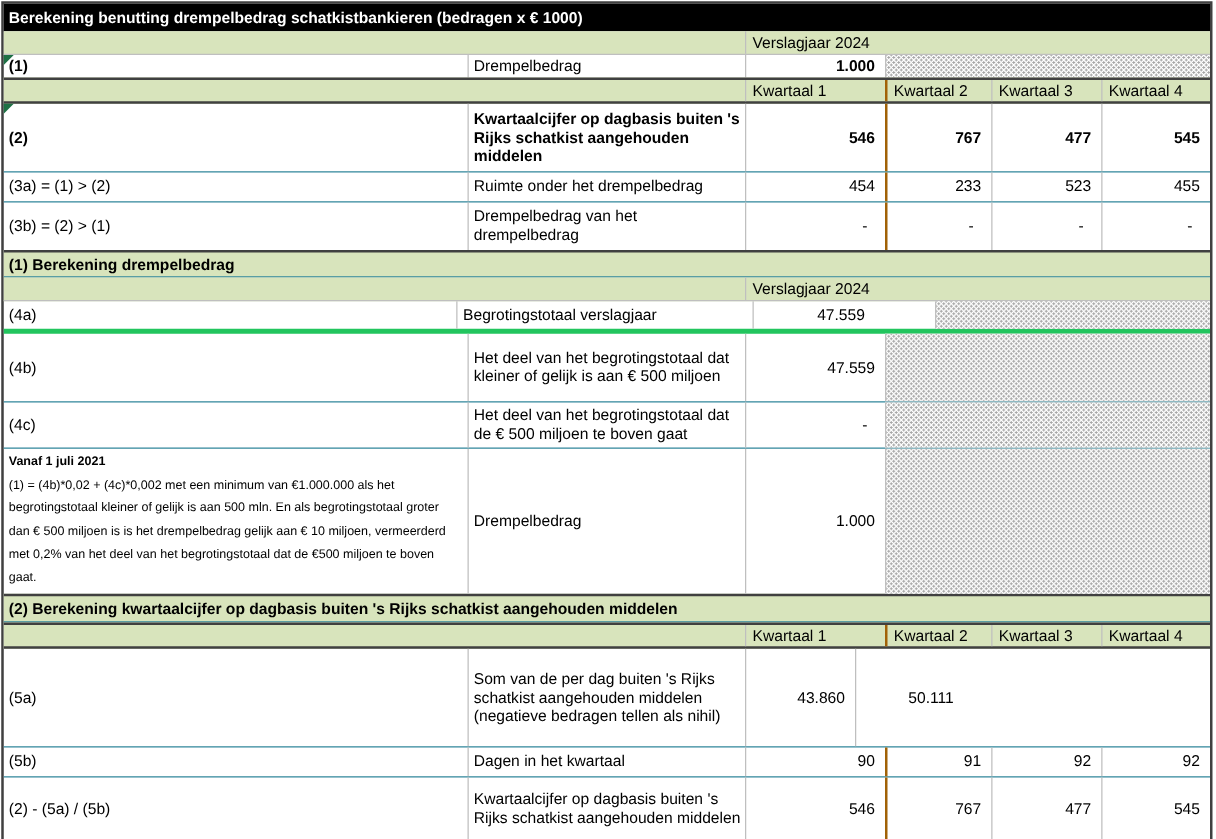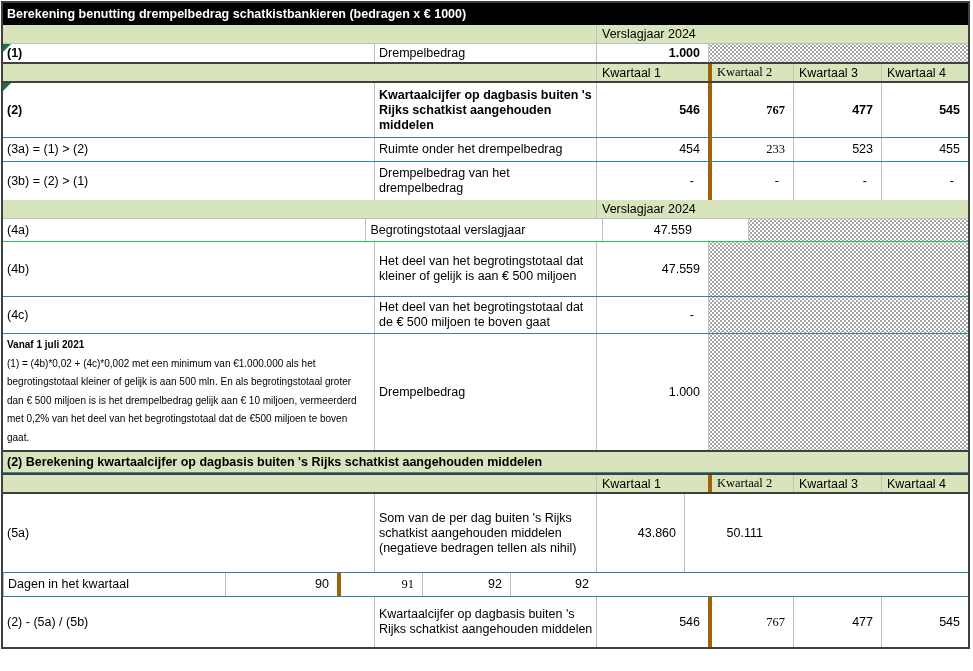--- a/index.html
+++ b/index.html
@@ -10,42 +10,42 @@
     margin:1px 0 0 1px;
     background:#fff;
     position:relative;
   }
   .row{display:flex; position:relative; align-items:stretch;}
   .cell{box-sizing:border-box; display:flex; align-items:center; overflow:hidden;}
   
   .c-label{width:371px; padding-left:4px;}
   .c-desc{width:222px; border-left:1px solid #BFBFBF; padding-left:4px;}
   .c-q1{width:112px; border-left:1px solid #BFBFBF;padding-left:12px;}
-  .c-q2{width:85px;  border-left:4px solid #a16207;font-family:Liberation Serif, serif;}
+  .c-q2{width:85px;  border-left:2px solid #a16207;}
   .c-q3{width:88px;  border-left:1px solid #BFBFBF;}
   .c-q4{width:87px;  border-left:1px solid #BFBFBF;padding-left:44px;}
   .val{justify-content:flex-end; padding-right:8px; text-align:right;}
   .bold{font-weight:bold;}
   .fs{font-size:12.5px; line-height:15px;}
 
   .title-bar{
     height:22px; background:#000000; color:#fff; font-weight:bold;
     font-size:12.5px; display:flex; align-items:center; padding-left:4px;
   }
   .green{background:#D8E4BC;}
   .r-versl{height:18px; border-bottom:1px solid #BFBFBF;}
   .r-row1{height:18px;}
   .r-khead{height:17px; border-top:2px solid #404040; border-bottom:2px solid #404040;}
   .r-row2{height:54px; border-bottom:1px solid #31869B;}
   .r-row3a{height:23px; border-bottom:1px solid #31869B;}
   .r-row3b{height:38px;}
   .r-sec{height:19px; border-top:2px solid #404040; border-bottom:1px solid #31869B;
          font-weight:bold; font-size:12.5px; display:flex; align-items:center; padding-left:4px;}
   .r-versl2{height:18px; border-bottom:1px solid #BFBFBF;}
-  .r-row4a{height:22px; border-bottom:1px solid #22c55e;gap:48px;}
+  .r-row4a{height:22px; border-bottom:4px solid #22c55e;gap:48px;}
   .r-row4b{height:54px; border-bottom:1px solid #31869B;}
   .r-row4c{height:36px; border-bottom:1px solid #31869B;}
   .r-vanaf{height:116px;}
   .r-sec2{height:20px; border-top:2px solid #404040; border-bottom:1px solid #31869B;
           font-weight:bold; font-size:12.5px; display:flex; align-items:center; padding-left:4px;}
   .r-khead2{height:17px; border-top:2px solid #404040; border-bottom:2px solid #404040;}
   .r-row5a{height:78px; border-bottom:1px solid #31869B;}
   .r-row5b{height:23px; border-bottom:1px solid #31869B;}
   .r-row5c{height:50px;}
 
@@ -125,20 +125,23 @@
 
   <div class="row r-row3b">
     <div class="cell c-label fs">(3b) = (2) &gt; (1)</div>
     <div class="cell c-desc fs">Drempelbedrag van het drempelbedrag</div>
     <div class="cell c-q1 fs val" style="padding-right:14px">-</div>
     <div class="cell c-q2 fs val" style="padding-right:14px">-</div>
     <div class="cell c-q3 fs val" style="padding-right:14px">-</div>
     <div class="cell c-q4 fs val" style="padding-right:14px">-</div>
   </div>
 
+  <div class="green r-sec">
+    <span>(1) Berekening drempelbedrag</span>
+  </div>
 
   <div class="row green r-versl2">
     <div class="cell versl-spacer"></div>
     <div class="cell versl-cell">Verslagjaar 2024</div>
   </div>
 
   <div class="row r-row4a">
     <div class="cell c-label fs">(4a)</div>
     <div class="cell c-desc fs">Begrotingstotaal verslagjaar</div>
     <div class="cell c-q1 fs val">47.559</div>
@@ -182,20 +185,21 @@
   </div>
 
   <div class="row r-row5a">
     <div class="cell c-label fs">(5a)</div>
     <div class="cell c-desc fs wrap">Som van de per dag buiten 's Rijks schatkist aangehouden middelen (negatieve bedragen tellen als nihil)</div>
     <div class="cell c-q3 fs val">43.860</div>
     <div class="cell c-q4 fs val">50.111</div>
   </div>
 
   <div class="row r-row5b">
+    <div class="cell c-label fs">(5b)</div>
     <div class="cell c-desc fs">Dagen in het kwartaal</div>
     <div class="cell c-q1 fs val">90</div>
     <div class="cell c-q2 fs val">91</div>
     <div class="cell c-q3 fs val">92</div>
     <div class="cell c-q4 fs val">92</div>
   </div>
 
   <div class="row r-row5c">
     <div class="cell c-label fs">(2) - (5a) / (5b)</div>
     <div class="cell c-desc fs wrap">Kwartaalcijfer op dagbasis buiten 's Rijks schatkist aangehouden middelen</div>

